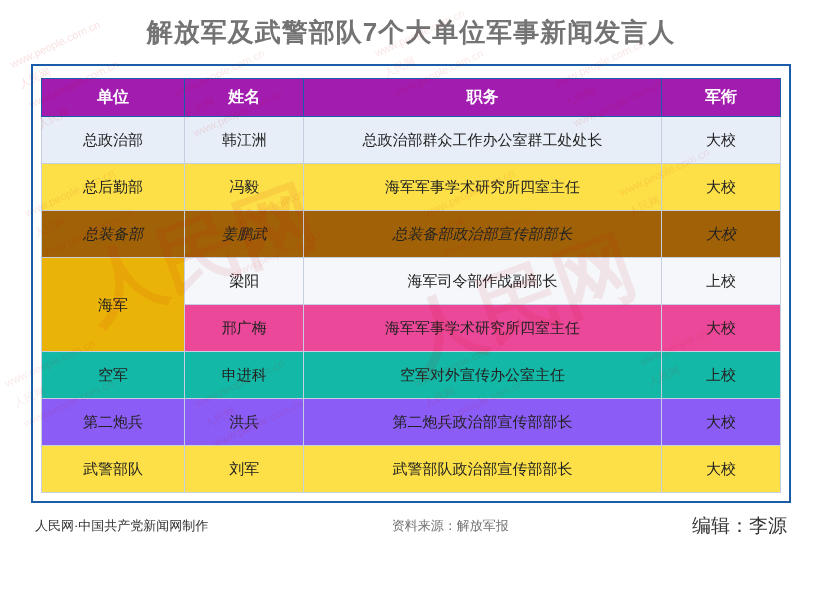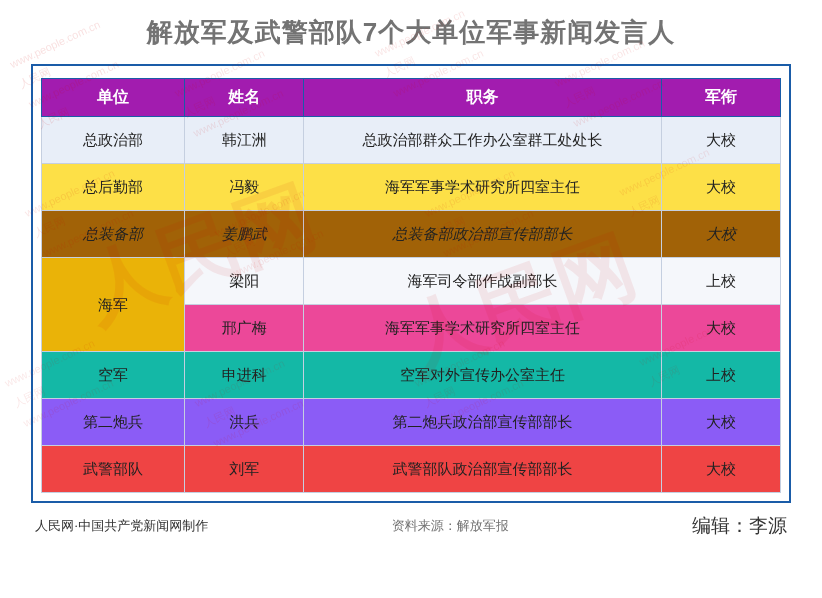--- a/index.html
+++ b/index.html
@@ -228,21 +228,21 @@
           <td>上校</td>
         </tr>
 
         <tr style="background-color:#8b5cf6;">
           <td>第二炮兵</td>
           <td>洪兵</td>
           <td>第二炮兵政治部宣传部部长</td>
           <td>大校</td>
         </tr>
 
-        <tr style="background-color:#ef4444;">
+        <tr style="background-color:#fde047;">
           <td>武警部队</td>
           <td>刘军</td>
           <td>武警部队政治部宣传部部长</td>
           <td>大校</td>
         </tr>
       </tbody>
     </table>
   </div>
 
   <div class="footer">

